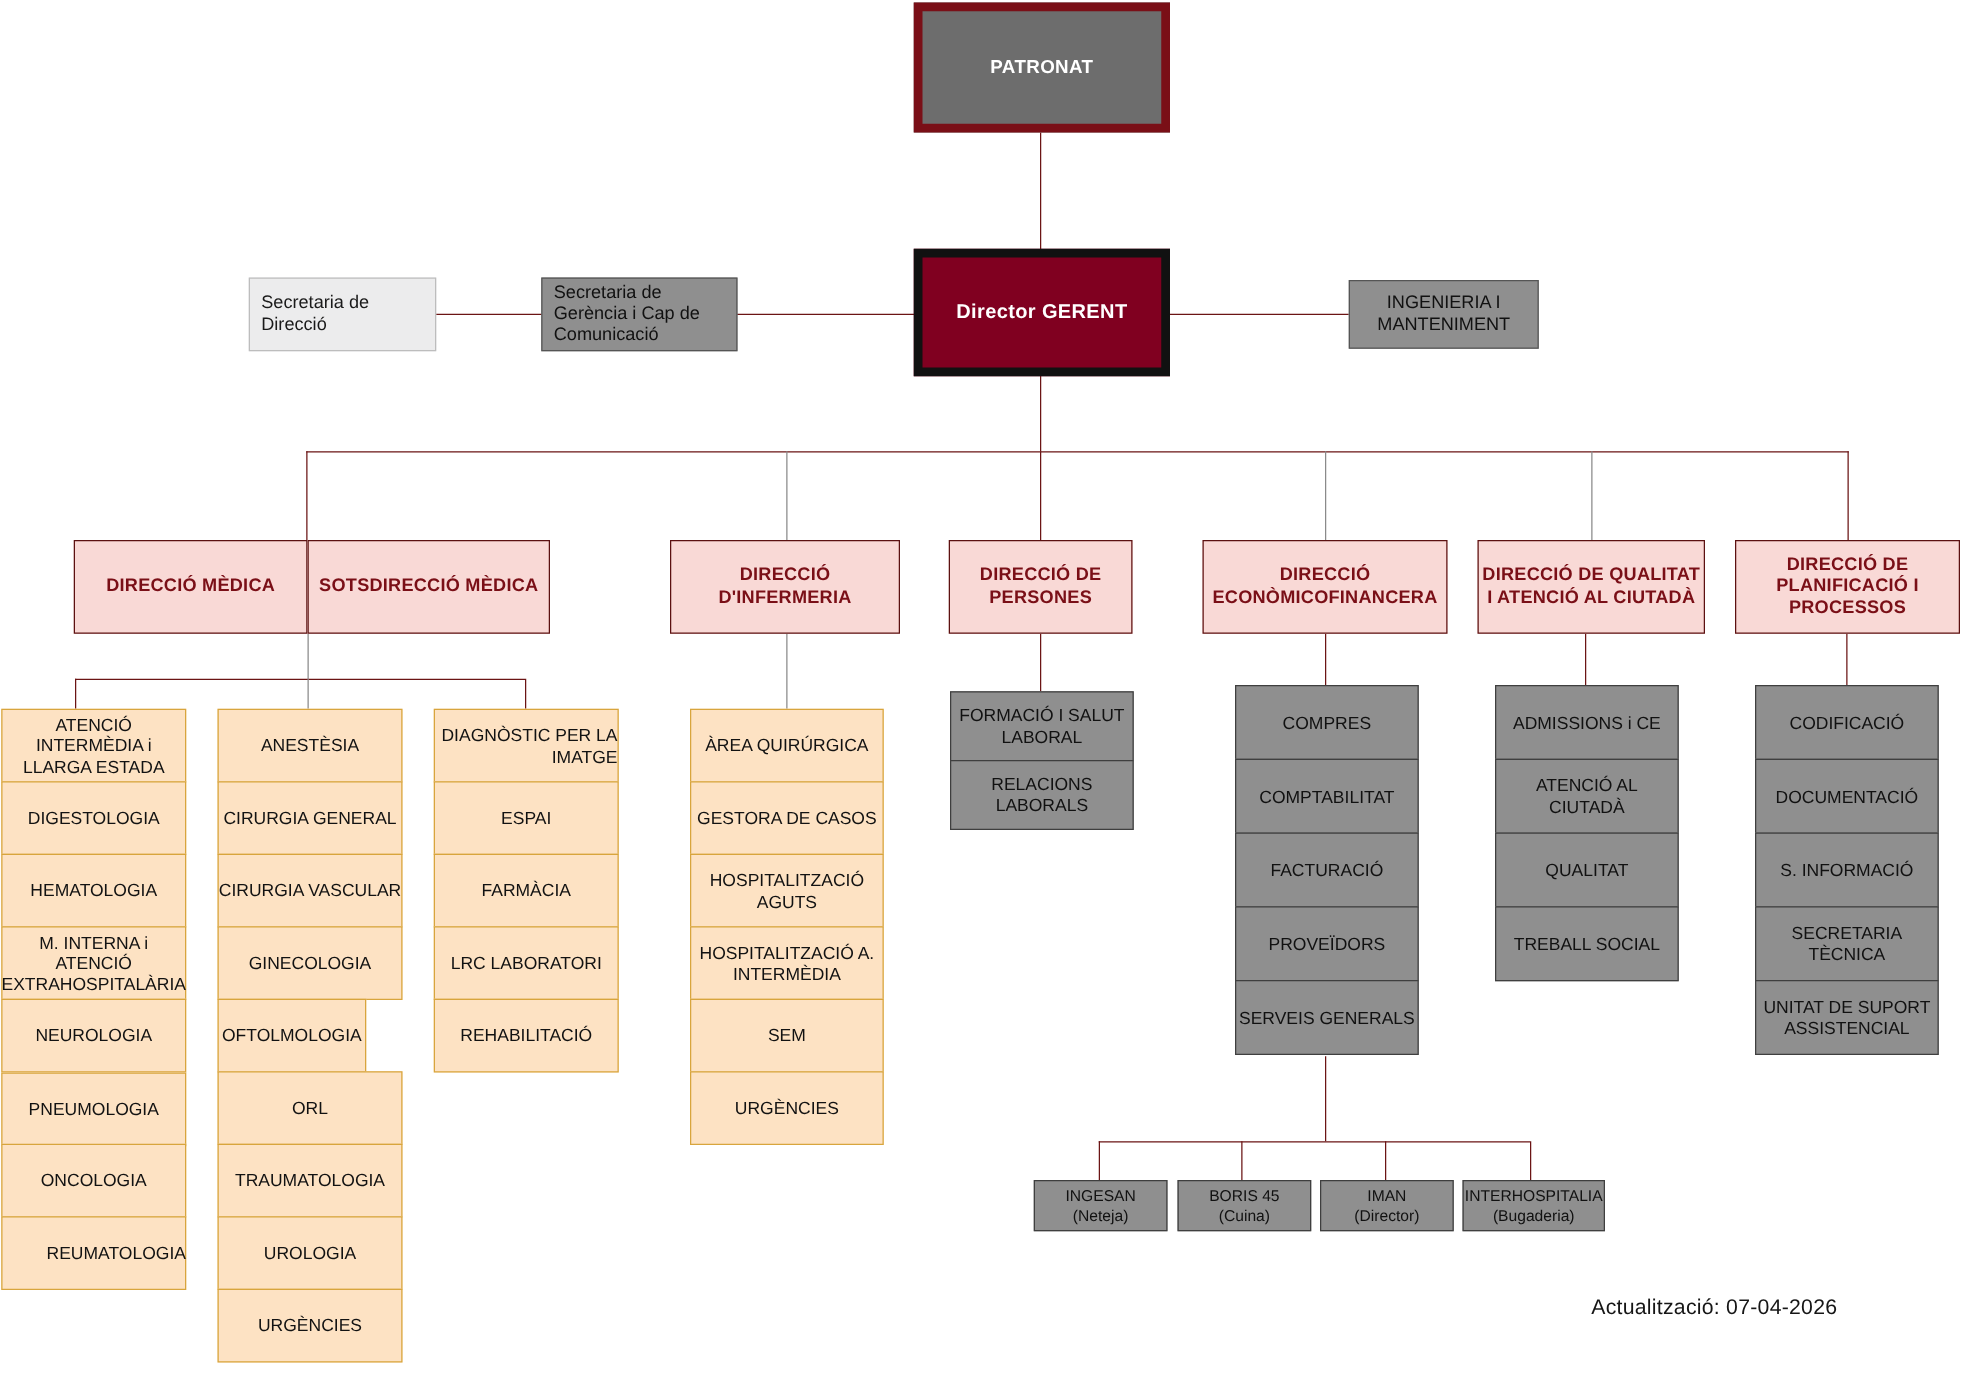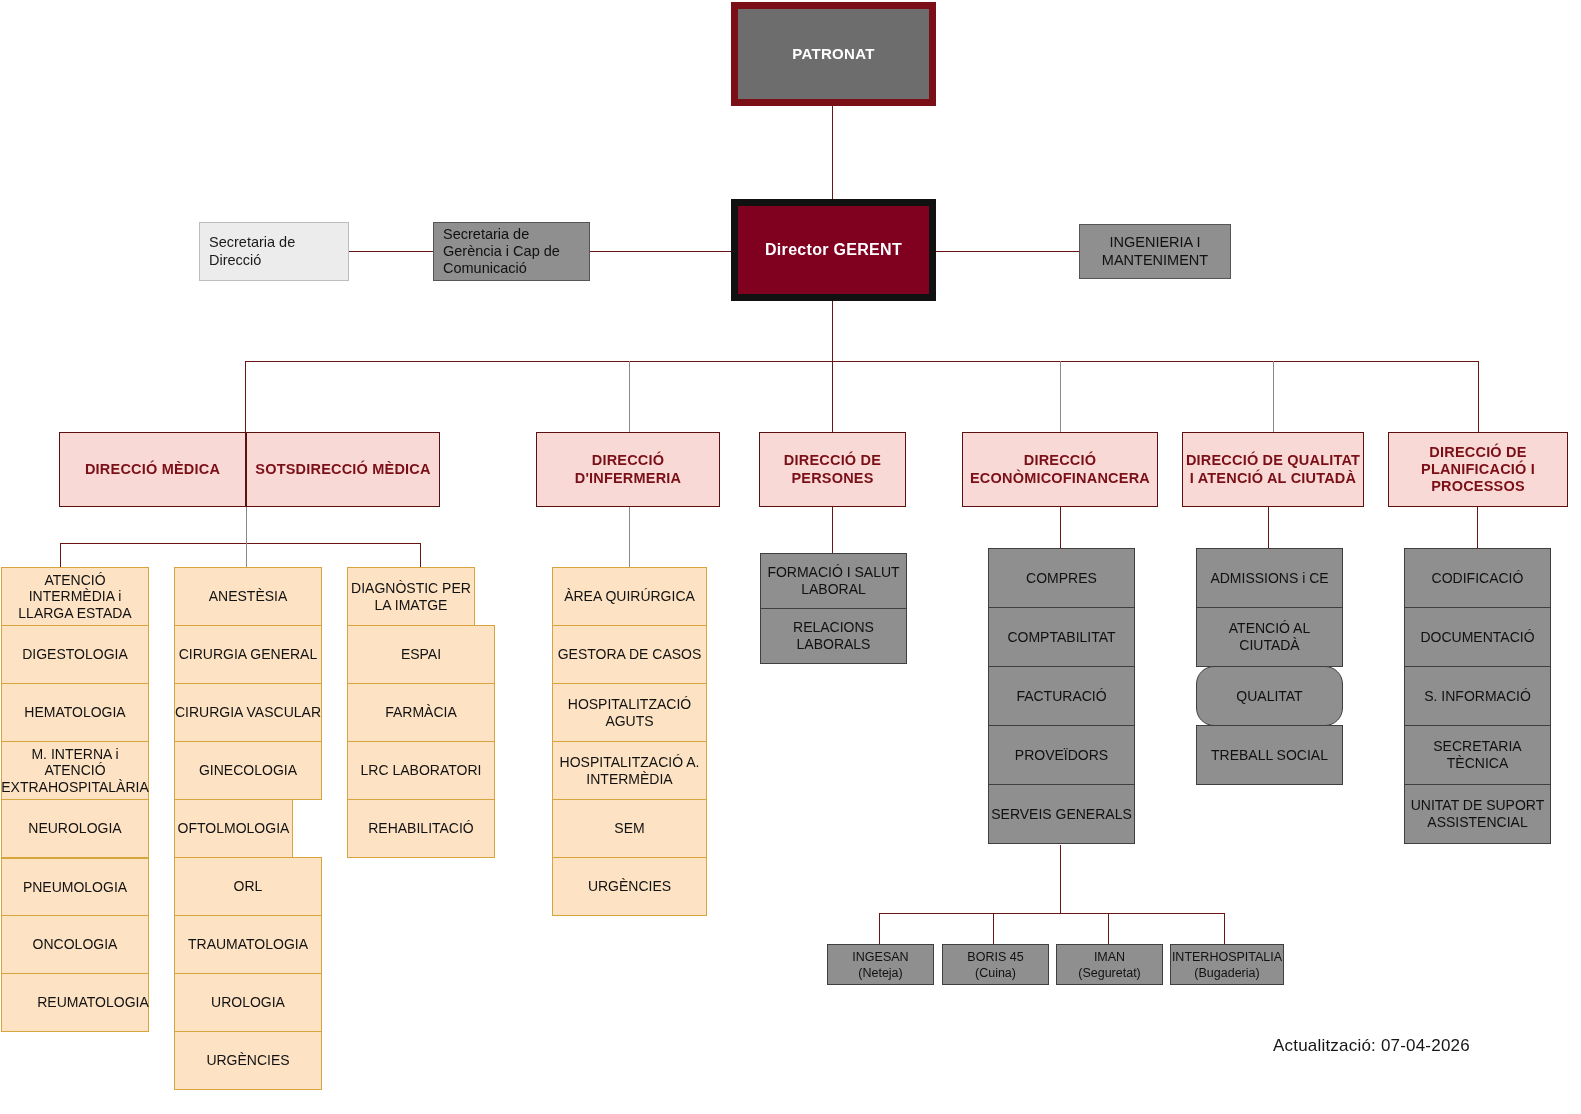--- a/index.html
+++ b/index.html
@@ -263,21 +263,21 @@
       </div>
     <div class="node unit-peach" style="position:relative;width:148px;height:59px;margin-bottom:-1px;">
       <span>UROLOGIA</span>
       </div>
     <div class="node unit-peach" style="position:relative;width:148px;height:59px;margin-bottom:-1px;">
       <span>URGÈNCIES</span>
       </div>
   </div>
 
   <div style="position:absolute;left:347px;top:567px;width:148px;">
-    <div class="node unit-peach" style="position:relative;width:128px;height:59px;margin-bottom:-1px;">
+    <div class="node unit-peach" style="position:relative;width:148px;height:59px;margin-bottom:-1px;text-align:right;">
       <span>DIAGNÒSTIC PER LA IMATGE</span>
       </div>
     <div class="node unit-peach" style="position:relative;width:148px;height:59px;margin-bottom:-1px;">
       <span>ESPAI</span>
       </div>
     <div class="node unit-peach" style="position:relative;width:148px;height:59px;margin-bottom:-1px;">
       <span>FARMÀCIA</span>
       </div>
     <div class="node unit-peach" style="position:relative;width:148px;height:59px;margin-bottom:-1px;">
       <span>LRC LABORATORI</span>
@@ -335,21 +335,21 @@
       </div>
   </div>
 
   <div style="position:absolute;left:1196px;top:548px;width:147px;">
     <div class="node unit-grey" style="position:relative;width:147px;height:60px;margin-bottom:-1px;">
       <span>ADMISSIONS i CE</span>
       </div>
     <div class="node unit-grey" style="position:relative;width:147px;height:60px;margin-bottom:-1px;">
       <span>ATENCIÓ AL CIUTADÀ</span>
       </div>
-    <div class="node unit-grey" style="position:relative;width:147px;height:60px;margin-bottom:-1px;border-radius:18px;">
+    <div class="node unit-grey" style="position:relative;width:147px;height:60px;margin-bottom:-1px;">
       <span>QUALITAT</span>
       </div>
     <div class="node unit-grey" style="position:relative;width:147px;height:60px;margin-bottom:-1px;">
       <span>TREBALL SOCIAL</span>
       </div>
   </div>
 
   <div style="position:absolute;left:1404px;top:548px;width:147px;">
     <div class="node unit-grey" style="position:relative;width:147px;height:60px;margin-bottom:-1px;">
       <span>CODIFICACIÓ</span>
@@ -371,21 +371,21 @@
   <div class="node unit-ext" style="left:827px;top:944px;width:107px;height:41px;">
     <span>INGESAN</span>
     <span>(Neteja)</span>
   </div>
   <div class="node unit-ext" style="left:942px;top:944px;width:107px;height:41px;">
     <span>BORIS 45</span>
     <span>(Cuina)</span>
   </div>
   <div class="node unit-ext" style="left:1056px;top:944px;width:107px;height:41px;">
     <span>IMAN</span>
-    <span>(Seguretat)</span>
+    <span>(Director)</span>
   </div>
   <div class="node unit-ext" style="left:1170px;top:944px;width:114px;height:41px;">
     <span>INTERHOSPITALIA</span>
     <span>(Bugaderia)</span>
   </div>
 
   <div class="footer" style="left:1273px;top:1036px;">Actualització: 07-04-2026</div>
 
 </div>
 

